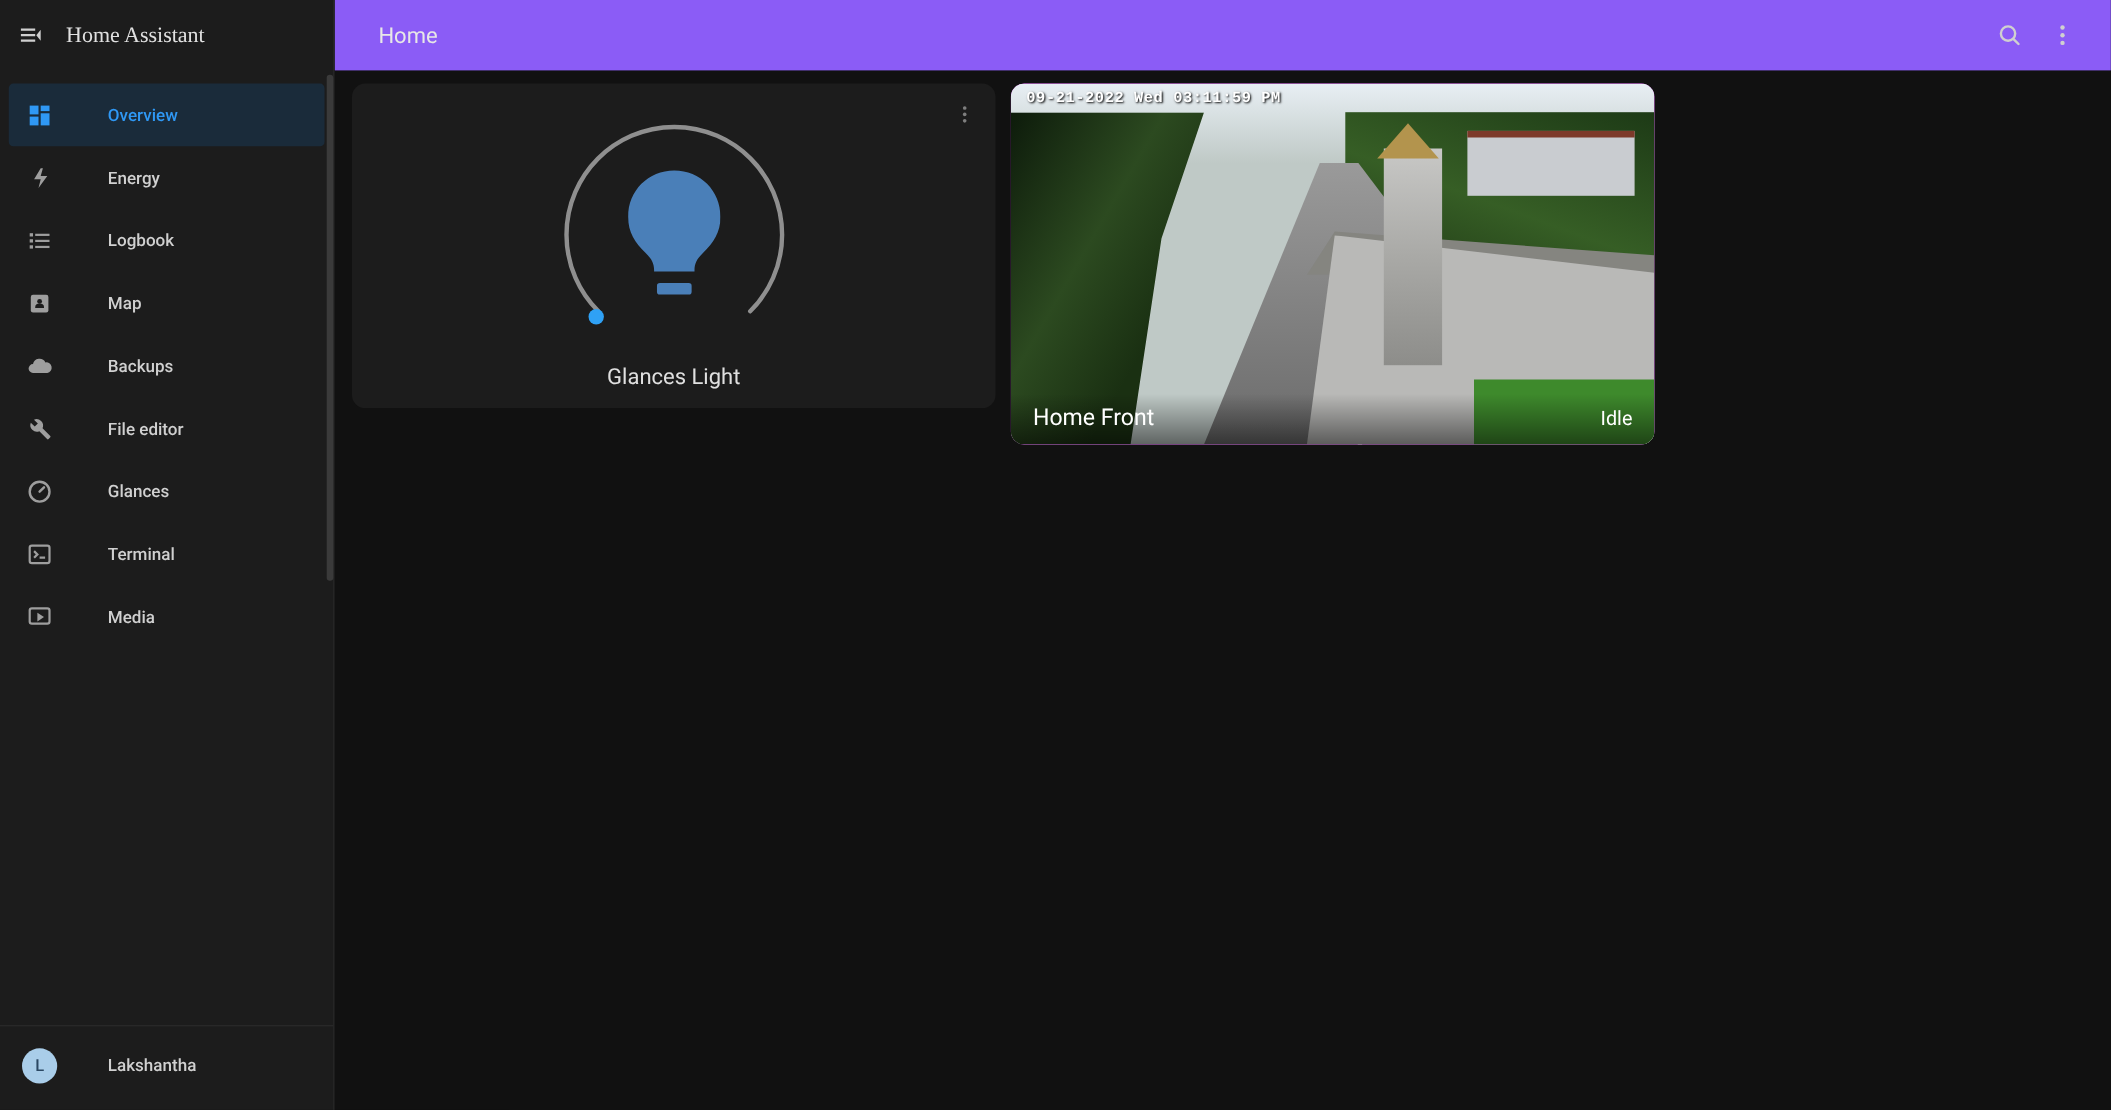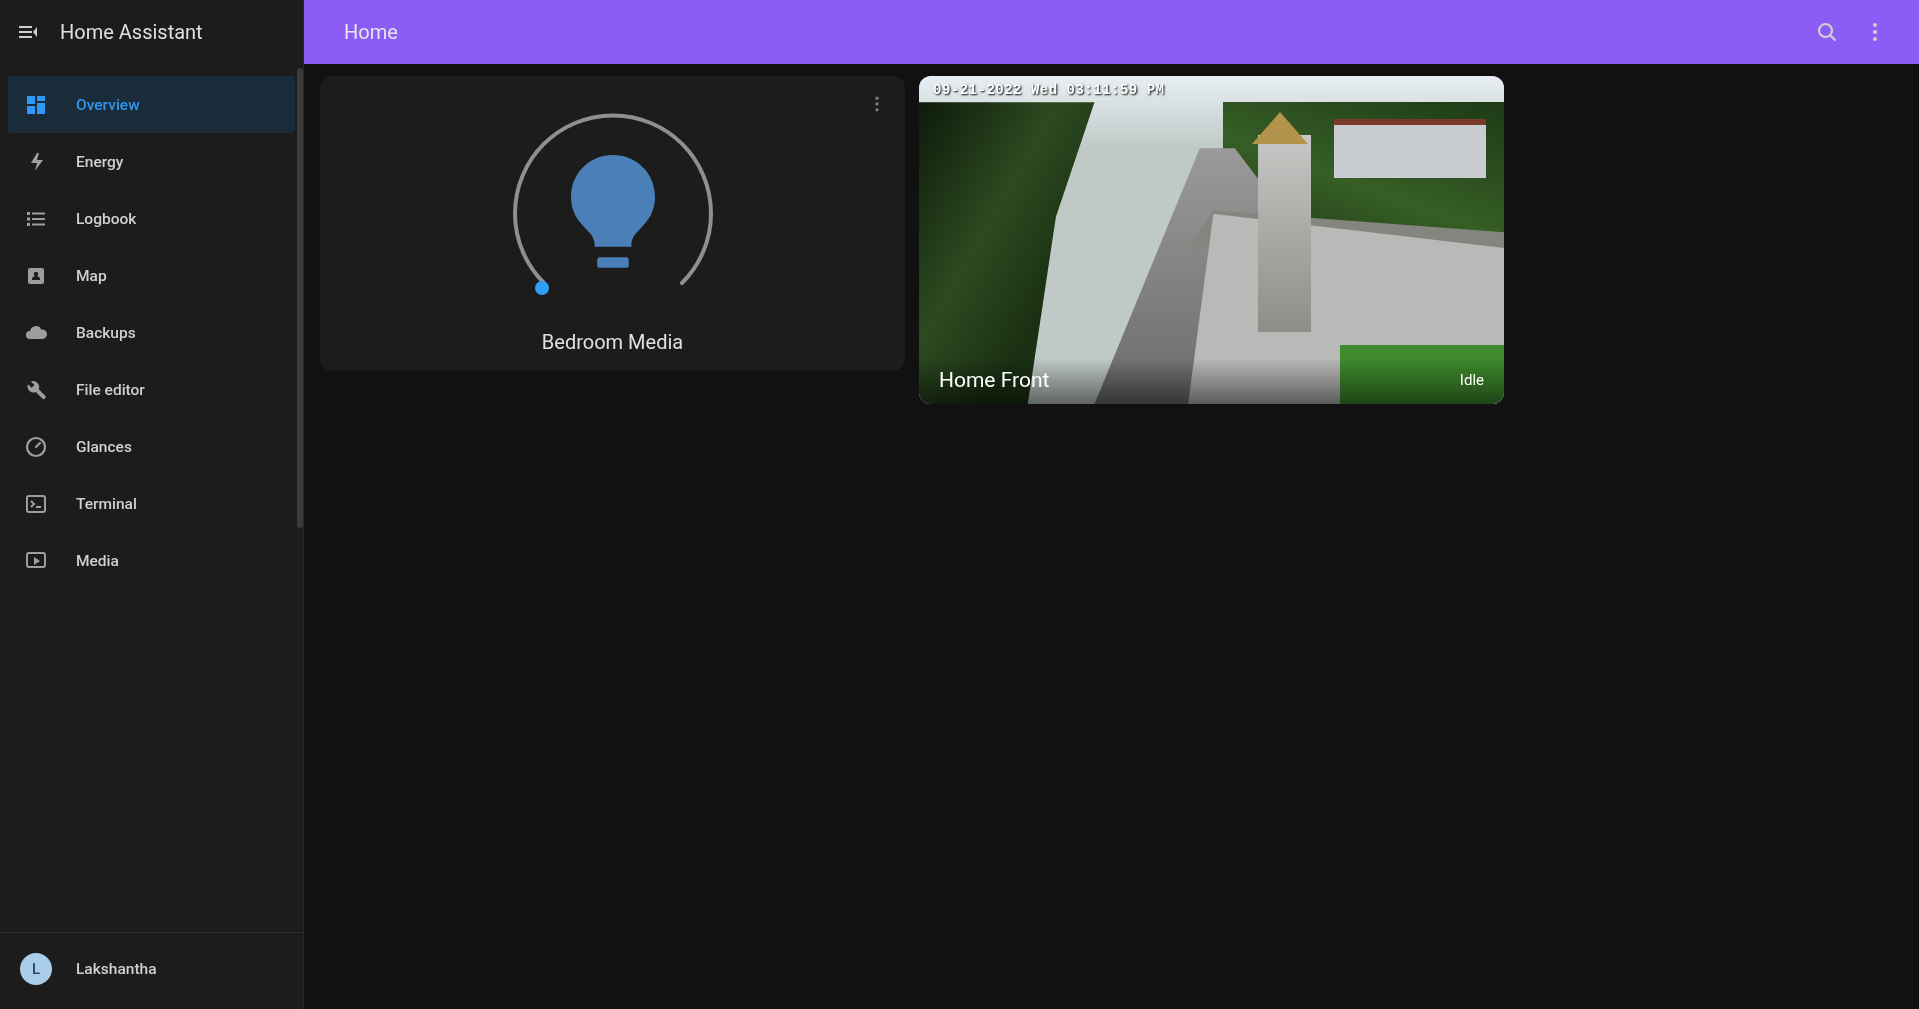--- a/index.html
+++ b/index.html
@@ -15,20 +15,21 @@
     height: 100vh;
     border-right: 1px solid #2a2a2a;
     position: relative;
   }
   .sidebar-header {
     display: flex;
     align-items: center;
     height: 64px;
     padding: 0 16px;
     gap: 20px;
+    font-family: Liberation Serif, serif;
   }
   .menu-toggle {
     width: 24px; height: 24px;
     display:flex; align-items:center; justify-content:center;
     cursor:pointer;
     color: #cfcfcf;
   }
   .app-title {
     font-size: 20px;
     font-weight: 400;
@@ -37,21 +38,21 @@
   .sidebar-nav {
     display: flex;
     flex-direction: column;
     padding-top: 12px;
     overflow-y: auto;
     flex: 1;
   }
   .sidebar-item {
     display: flex;
     align-items: center;
-    gap: 28px;
+    gap: 50px;
     padding: 0 16px;
     height: 57px;
     cursor: pointer;
     color: #d0d0d0;
     border-radius: 4px;
     margin: 0 8px 0px 8px;
   }
   .sidebar-item .icon {
     width: 24px; height: 24px;
     display:flex; align-items:center; justify-content:center;
@@ -171,21 +172,21 @@
     letter-spacing:0.5px;
   }
   .camera-overlay {
     position:absolute; left:0; right:0; bottom:0;
     display:flex; align-items:center; justify-content:space-between;
     padding:10px 20px 12px 20px;
     background: linear-gradient(to top, rgba(0,0,0,0.5), rgba(0,0,0,0));
     color:#fff;
   }
   .camera-name { font-size:21px; font-weight:400; }
-  .camera-status { font-size:15px; font-weight:400; text-align:right;}
+  .camera-status { font-size:18px; font-weight:400; text-align:right;}
 
   
   .scene { position:absolute; inset:0; }
   .sky { position:absolute; inset:0; background: linear-gradient(#e8eff4 0%, #bfc9c6 22%, #bfc9c6 22%); }
   .road {
     position:absolute;
     left:0; right:0; bottom:0; top:22%;
     background: linear-gradient(#9a9a9a, #6b6b6b);
     clip-path: polygon(30% 100%, 87% 100%, 54% 0%, 48% 0%);
   }
@@ -392,21 +393,21 @@
       <div class="light-control">
         <svg class="arc" viewBox="0 0 220 220">
           <path d="M 41 179 A 98 98 0 1 1 179 179" fill="none" stroke="#8f8f8f" stroke-width="4" stroke-linecap="round"></path>
         </svg>
         <svg width="84" height="120" viewBox="0 0 64 90" class="bulb-icon">
           <path fill="currentColor" d="M32 0C14 0 0 14 0 32c0 11 5 18 12 25 4 4 6 7 6 12v1h28v-1c0-5 2-8 6-12 7-7 12-14 12-25C64 14 50 0 32 0z"></path>
           <rect fill="currentColor" x="20" y="78" width="24" height="8" rx="2"></rect>
         </svg>
         <div class="slider-knob"></div>
       </div>
-      <div class="light-name">Bedroom Media</div>
+      <div class="light-name">Glances Light</div>
     </div>
 
     <div class="card camera-card">
       <div class="camera-image">
         <div class="scene">
           <div class="sky"></div>
           <div class="tree-right-back"></div>
           <div class="house"></div>
           <div class="road"></div>
           <div class="road-line rl1"></div>

